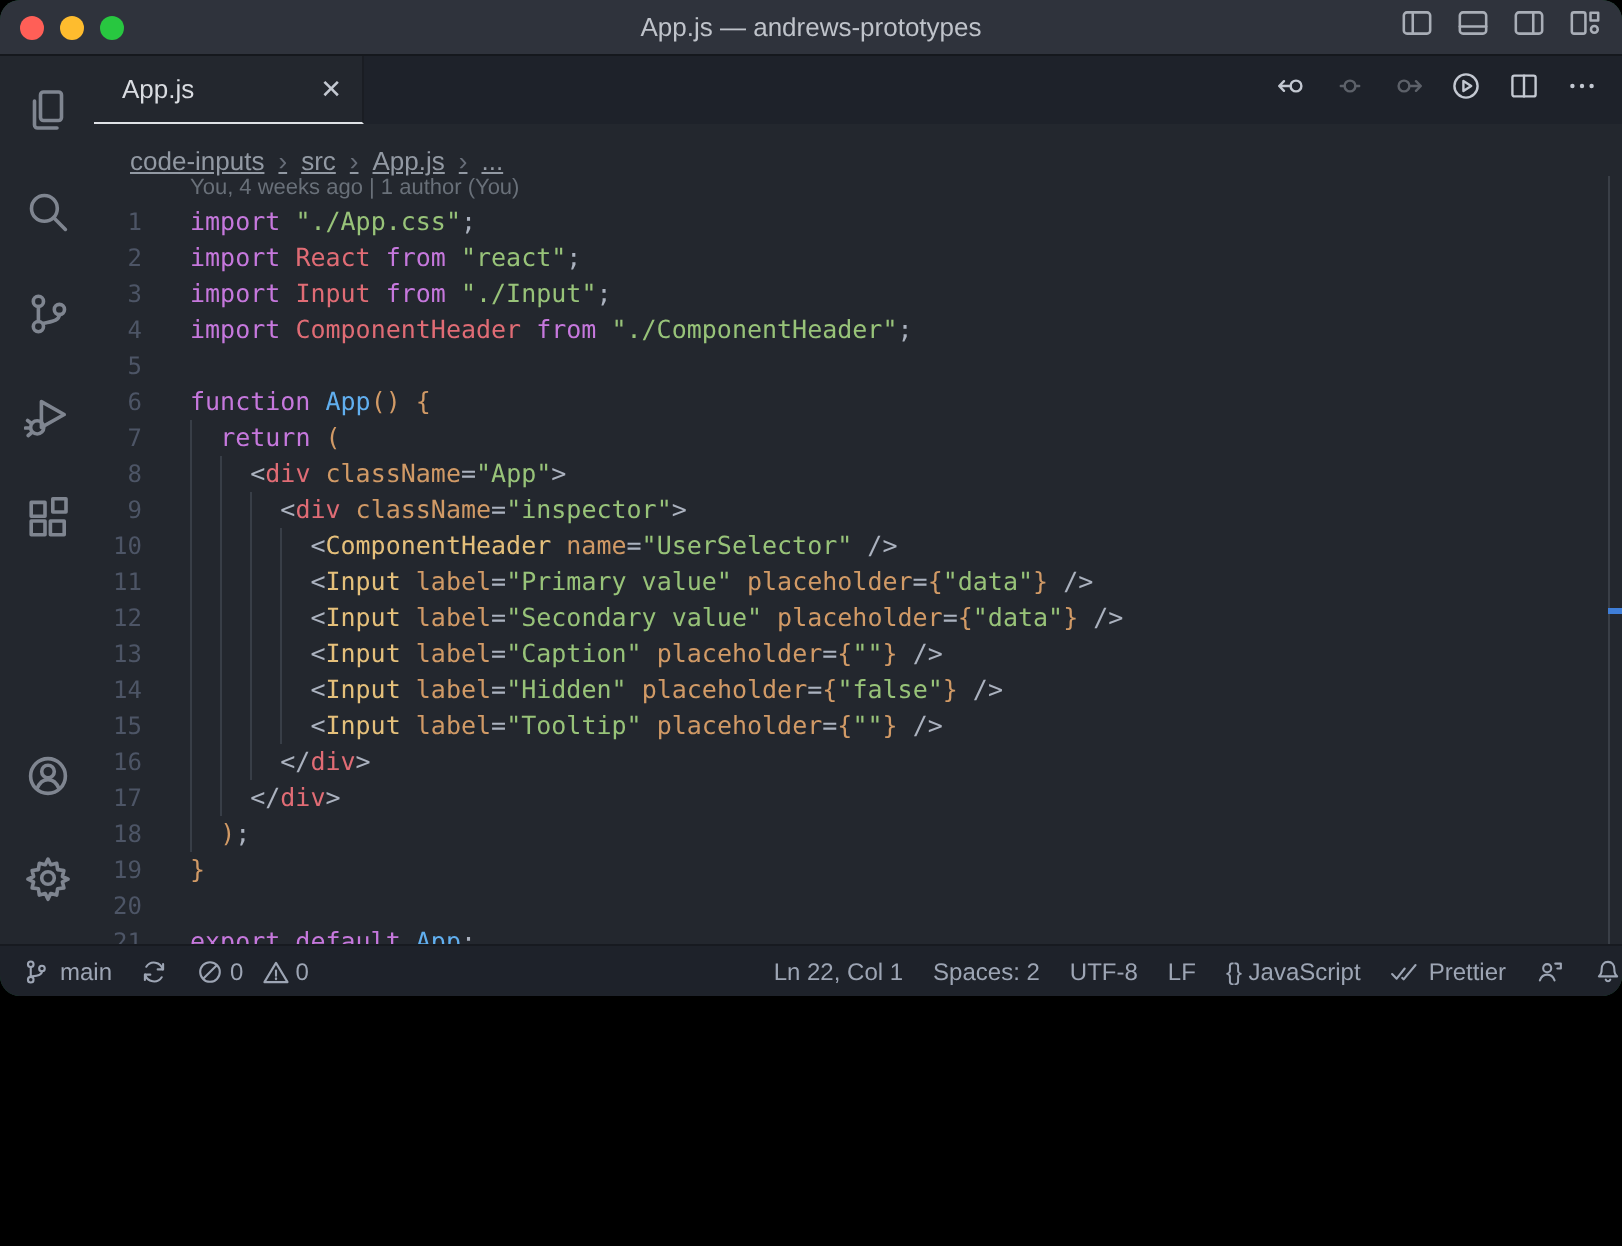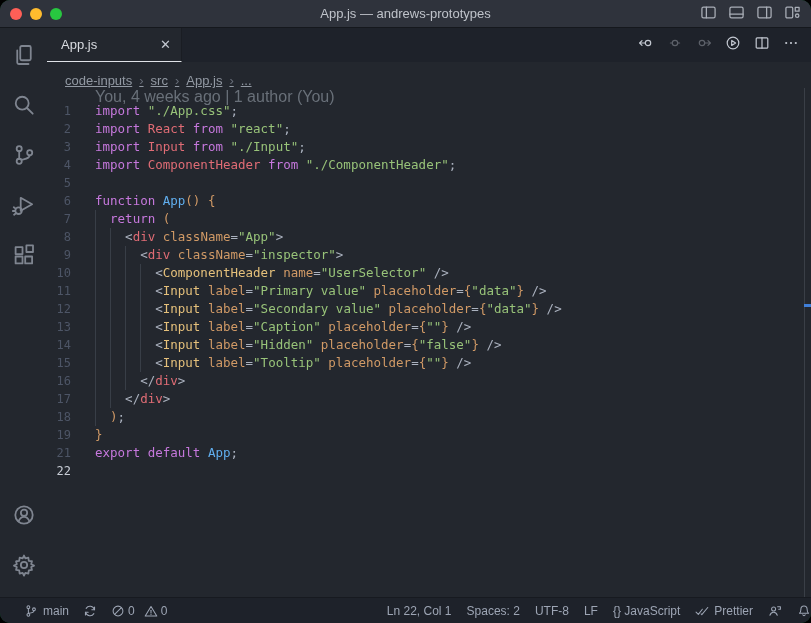--- a/index.html
+++ b/index.html
@@ -1,17 +1,17 @@
 <!DOCTYPE html>
 <html><head>
 <meta charset="utf-8">
 <style>
   * { box-sizing: border-box; margin: 0; padding: 0; }
   html,body { background:#000; font-family:"Liberation Sans", sans-serif; }
-  .window{position:relative;width:811px;height:623px;background:#14532d;border-radius:10px;overflow:hidden;}
+  .window{position:relative;width:811px;height:498px;background:#14532d;border-radius:10px;overflow:hidden;}
 
   
   .titlebar{position:absolute;top:0;left:0;right:0;height:28px;background:#2f333c;border-bottom:1px solid #15181d;display:flex;align-items:center;}
   .tl-group{display:flex;gap:8px;padding-left:10px;}
   .tl{width:12px;height:12px;border-radius:50%;display:inline-block;}
   .win-title{position:absolute;left:0;right:0;text-align:center;font-size:13px;font-weight:500;color:#bfc3ca;pointer-events:none;}
   .tb-icons{position:absolute;right:10px;top:0;height:28px;display:flex;align-items:center;gap:11px;color:#a9aeb7;}
   .tb-icons .icn svg{width:17px;height:17px;display:block;}
 
   
@@ -26,42 +26,42 @@
   .tab-label{font-size:13px;color:#d9dce1;flex:1;}
   .tab-close{color:#c3c8d1;font-size:13px;cursor:default;}
   .tab-actions{margin-left:auto;display:flex;align-items:center;gap:13px;padding-right:12px;color:#c3c8d1;}
   .tab-actions .icn svg{width:16px;height:16px;display:block;}
   .tab-actions .dim{opacity:.38;}
 
   
   .editor{position:absolute;left:47px;top:62px;right:0;bottom:26px;background:#23272e;}
   .breadcrumb{height:26px;display:flex;align-items:flex-end;gap:7px;padding-left:18px;font-size:13px;color:#9299a3;text-decoration:underline;}
   .crumb-sep{color:#676d78;font-size:13px;}
-  .codelens{height:14px;margin-left:48px;font-size:16px;color:#697079;}
+  .codelens{height:14px;margin-left:48px;font-size:11px;color:#697079;}
   .code-area{font-family:"DejaVu Sans Mono", monospace;font-size:12.5px;}
   .line{display:flex;height:18px;line-height:18px;}
   .ln{flex:none;width:24px;text-align:right;color:#4d5566;font-size:12px;}
   .ln.active{color:#c8cdd6;}
   .lc{display:block;flex:1;margin-left:24px;position:relative;white-space:pre;color:#abb2bf;}
   .guide{position:absolute;top:0;bottom:0;width:1px;background:#383e47;}
   .tok{white-space:pre;}
   .tok.kw{color:#c678dd;}
   .tok.str{color:#98c379;}
   .tok.var{color:#e06c75;}
   .tok.comp{color:#e5c07b;}
   .tok.attr{color:#d19a66;}
   .tok.fn{color:#61afef;}
   .tok.p{color:#abb2bf;}
   .tok.b{color:#d19a66;}
   .sb-line{position:absolute;top:26px;bottom:0;right:6px;width:1px;background:#3a3f47;}
   .sb-mark{position:absolute;right:0;top:242px;width:7px;height:3px;background:#3f7ed8;}
 
   
   .statusbar{position:absolute;left:0;right:0;bottom:0;height:26px;background:#1e222a;border-top:1px solid #171a20;display:flex;align-items:center;color:#9da5b4;font-size:12px;}
-  .sb-left{display:flex;align-items:center;gap:14px;padding-left:24px;}
+  .sb-left{display:flex;align-items:center;gap:14px;padding-left:11px;}
   .sb-right{margin-left:auto;display:flex;align-items:center;gap:15px;padding-right:0;}
   .sb-item{display:flex;align-items:center;gap:5px;}
   .sb-item .icn svg{width:14px;height:14px;display:block;}
   .sb-part{display:flex;align-items:center;gap:3px;margin-right:4px;}
 
   .icn{display:inline-flex;align-items:center;justify-content:center;}
   .icn svg{stroke:currentColor;fill:none;stroke-width:1.2;stroke-linecap:round;stroke-linejoin:round;}
 </style>
 </head>
 <body>
@@ -287,20 +287,24 @@
         </div>
         <div class="line">
           <span class="ln">18</span>
           <span class="lc"><i class="guide" style="left: 0ch;"></i><span class="tok p">  </span><span class="tok b">)</span><span class="tok p">;</span></span>
         </div>
         <div class="line">
           <span class="ln">19</span>
           <span class="lc"><span class="tok b">}</span></span>
         </div>
         <div class="line">
+          <span class="ln">20</span>
+          <span class="lc"></span>
+        </div>
+        <div class="line">
           <span class="ln">21</span>
           <span class="lc"><span class="tok kw">export default </span><span class="tok fn">App</span><span class="tok p">;</span></span>
         </div>
         <div class="line">
           <span class="ln active">22</span>
           <span class="lc"></span>
         </div>
       </div>
     <div class="sb-line"></div>
     <div class="sb-mark"></div>

